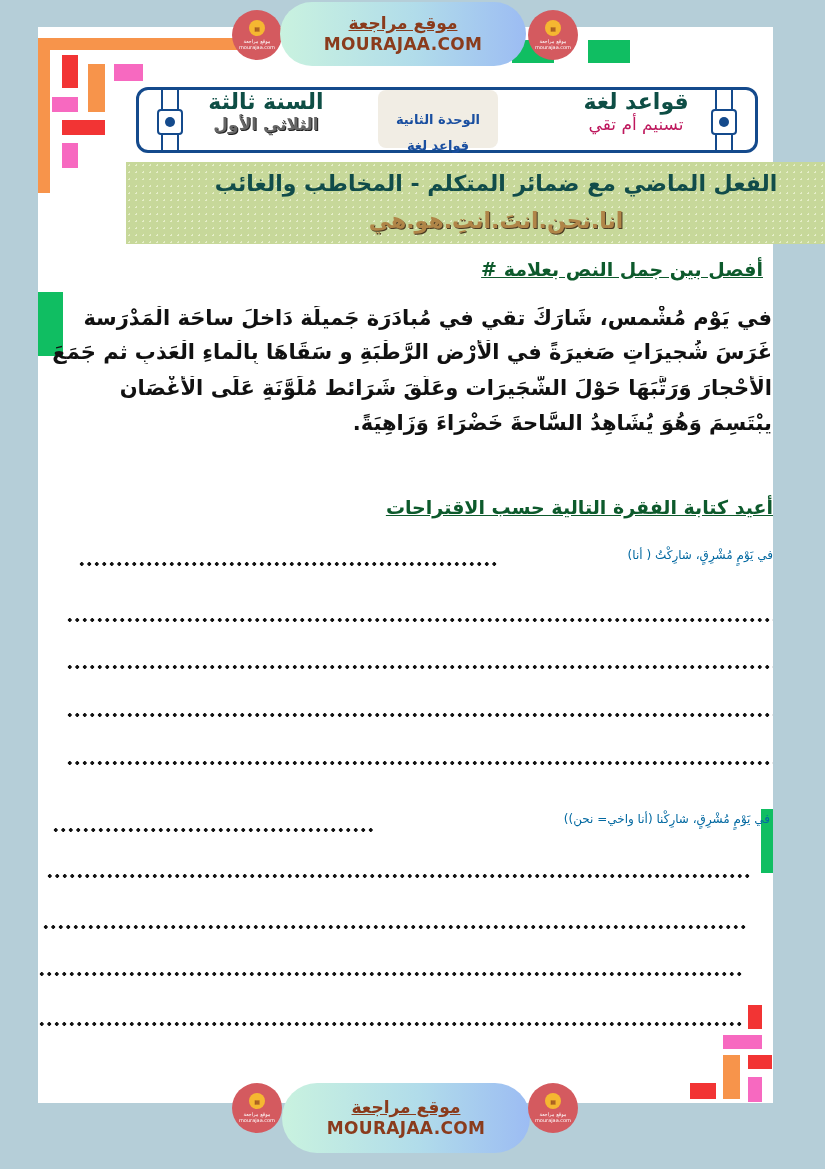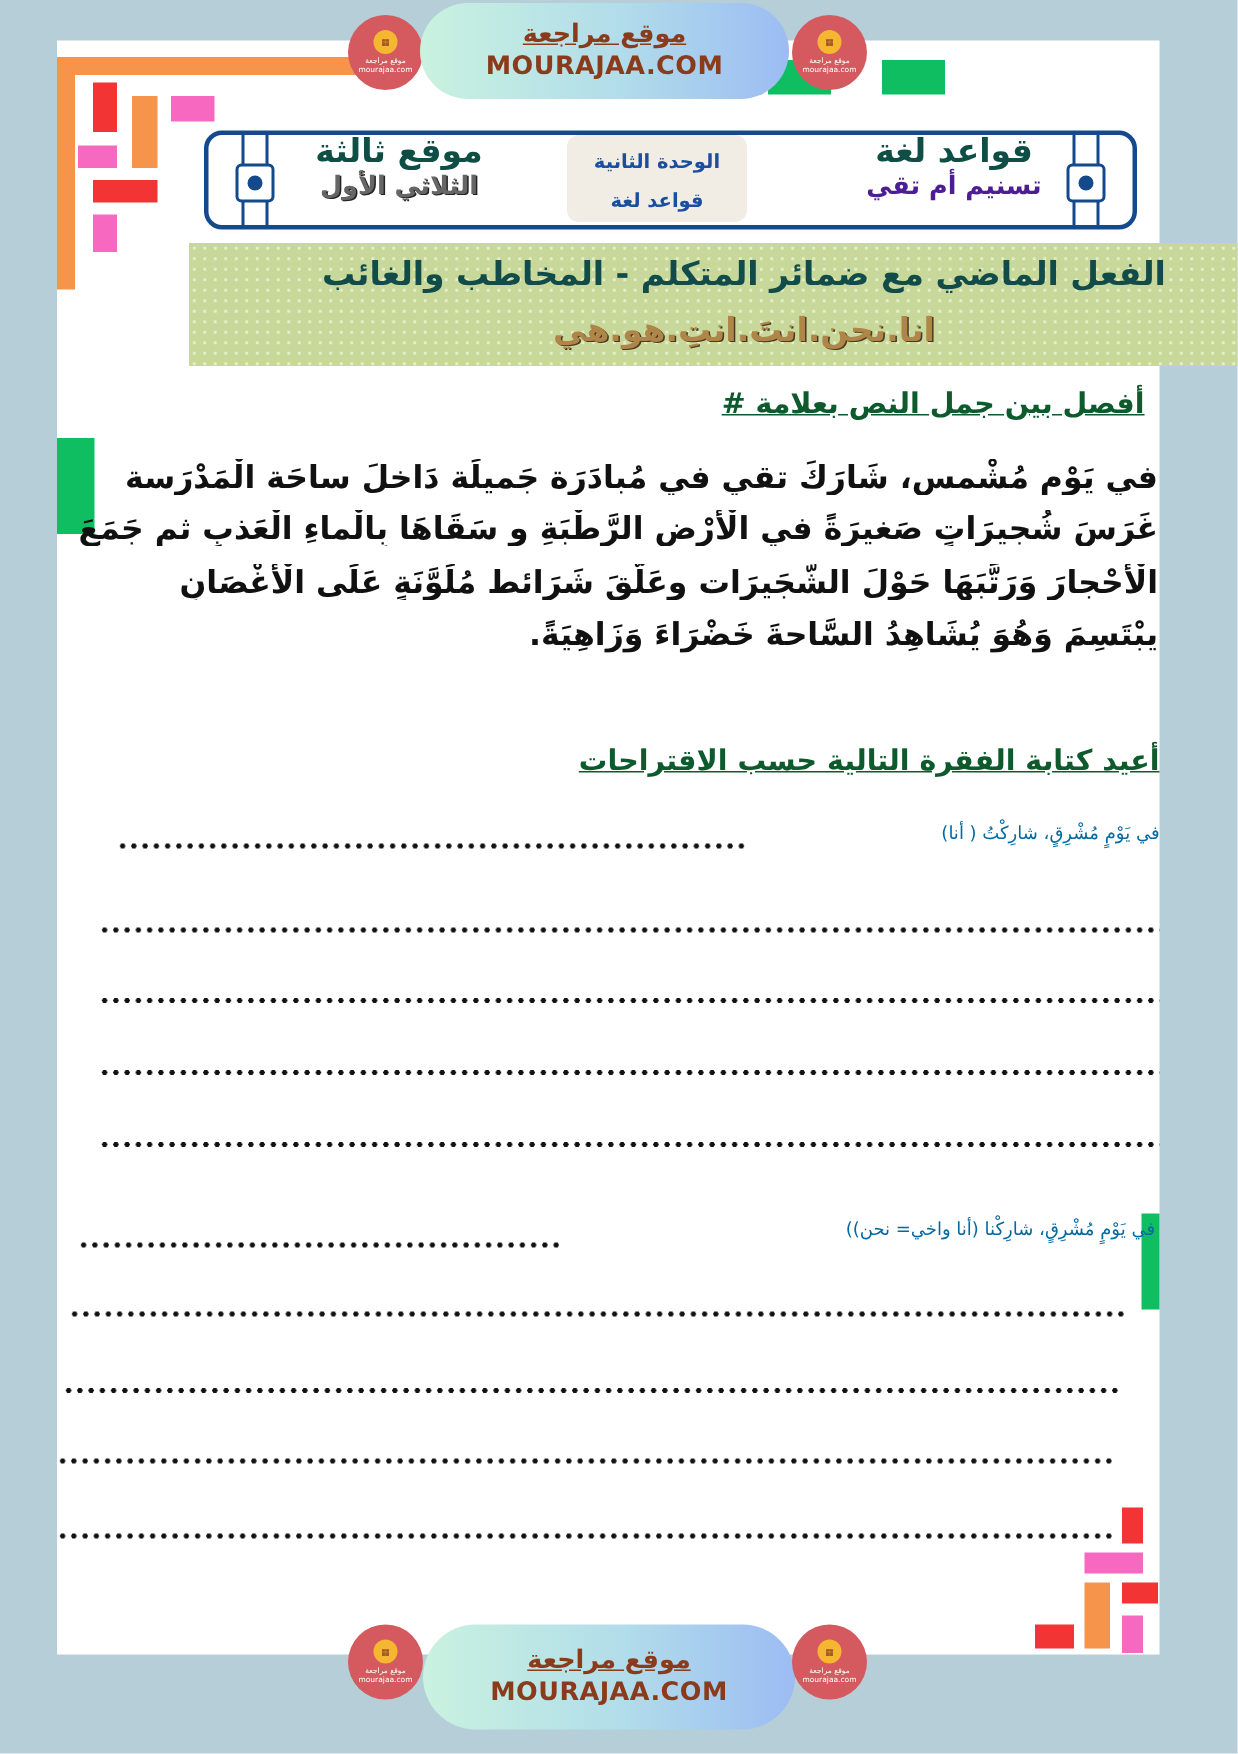--- a/index.html
+++ b/index.html
@@ -47,21 +47,21 @@
       position: absolute; top: 19px; width: 22px; height: 22px; background: #fff;
       border: 2px solid #144a8c; border-radius: 4px; display: flex; align-items: center; justify-content: center;
     }
     .knob i { width: 10px; height: 10px; border-radius: 50%; background: #144a8c; display: block; }
     .hdr-text { position: absolute; direction: rtl; text-align: center; font-weight: bold; }
     .hdr-title { color: #0e4e45; font-size: 22px; }
     .hdr-sub { color: #666; font-size: 17px; text-shadow: 1px 1px 0 #222; }
     .unit-box {
       position: absolute; left: 378px; top: 90px; width: 120px; height: 58px;
       background: #f1ede4; border-radius: 8px; direction: rtl; text-align: center;
-      color: #1a4fa0; font-weight: bold; font-size: 13px; line-height: 26px; padding-top: 6px; box-sizing: border-box;
+      color: #1a4fa0; font-weight: bold; font-size: 13px; line-height: 26px; padding-top: 17px; box-sizing: border-box;
     }
 
     .title-band {
       position: absolute; left: 126px; top: 162px; width: 740px; height: 82px;
       background: #c7d89a;
       background-image: radial-gradient(#e5eec8 1px, transparent 1px);
       background-size: 7px 7px;
       direction: rtl; text-align: center;
     }
     .title-1 { color: #114c4a; font-weight: bold; font-size: 22px; line-height: 40px; margin-top: 2px; }
@@ -130,28 +130,28 @@
   <div class="knob" style="left:18px;">
       <i></i>
     </div>
   <div class="rail" style="right:22px;"></div>
   <div class="knob" style="right:18px;">
       <i></i>
     </div>
 </div>
 <div class="hdr-text" style="left:560px;top:89px;width:152px;">
   <div class="hdr-title">قواعد لغة</div>
-  <div class="hdr-sub" style="color:#4c1d95;text-shadow:none;font-weight:bold;">تسنيم أم تقي</div>
+  <div class="hdr-sub" style="color:#be185d;text-shadow:none;font-weight:normal;">تسنيم أم تقي</div>
 </div>
 <div class="unit-box">
   <div>الوحدة الثانية</div>
   <div>قواعد لغة</div>
 </div>
 <div class="hdr-text" style="left:186px;top:89px;width:160px;">
-  <div class="hdr-title">موقع ثالثة</div>
+  <div class="hdr-title">السنة ثالثة</div>
   <div class="hdr-sub">الثلاثي الأول</div>
 </div>
 
 <div class="title-band">
   <div class="title-1">الفعل الماضي مع ضمائر المتكلم - المخاطب والغائب</div>
   <div class="title-2">انا.نحن.انتَ.انتِ.هو.هي</div>
 </div>
 
 <div class="section-head" style="right:62px;top:258px;">أفصل بين جمل النص بعلامة #</div>
 <div class="para" style="top:306px;">في يَوْمٍ مُشْمس، شَارَكَ تقي في مُبادَرَة جَميلَة دَاخلَ ساحَة الْمَدْرَسة</div>

